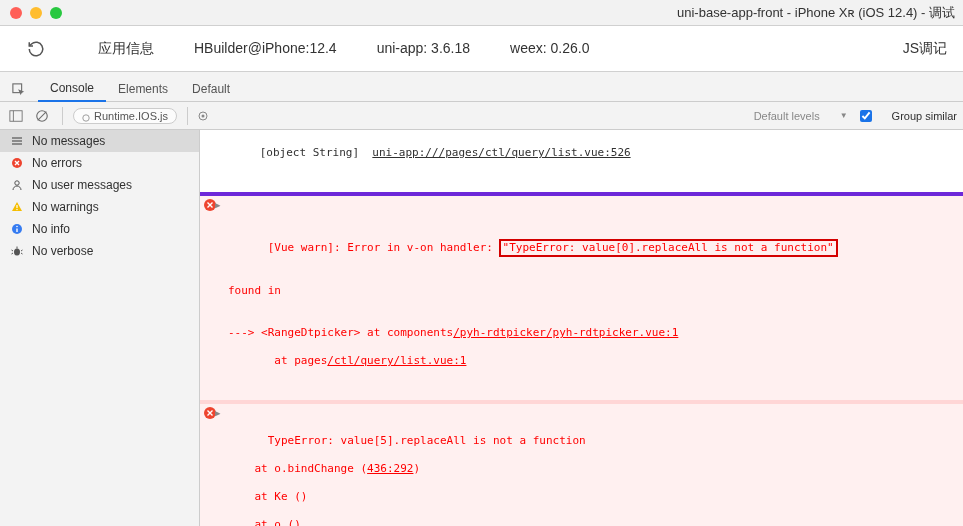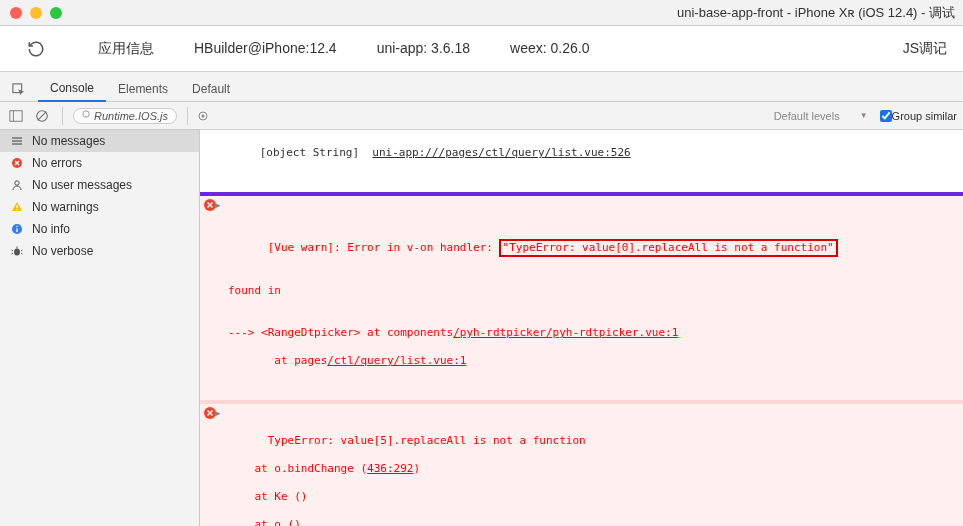--- a/index.html
+++ b/index.html
@@ -17,26 +17,26 @@
 .top-items { display: flex; gap: 40px; margin-left: 42px; flex: 1; font-size: 14px; color: #333; }
 .top-item { white-space: nowrap; }
 .top-right { font-size: 14px; color: #333; }
 .tabs-row { height: 30px; border-bottom: 1px solid #ccc; display: flex; align-items: flex-end; padding: 0 8px; background: #f3f3f3; }
 .inspect-icon { width: 22px; height: 22px; display:flex; align-items:center; justify-content:center; margin-right:8px; color:#6e6e6e; }
 .tab { padding: 6px 12px 5px; font-size: 12px; color: #555; cursor: pointer; }
 .tab.active { color: #333; border-bottom: 2px solid #1a73e8; background: #fff; margin-bottom: -1px; border-top:1px solid #ccc; border-left:1px solid #ccc; border-right:1px solid #ccc;margin-top:40px;}
 .tab.active { border: none; border-bottom: 2px solid #1a73e8; background: transparent; }
 .toolbar-row { height: 28px; border-bottom: 1px solid #ccc; display: flex; align-items: center; padding: 0 6px; background: #f3f3f3; gap: 6px; }
 .tb-icon { width: 20px; height: 20px; display: flex; align-items: center; justify-content: center; color: #6e6e6e; cursor: pointer; }
-.context-chip { font-size: 11px; color: #555; background: #fcfcfc; border: 1px solid #ccc; border-radius: 10px; padding: 1px 8px; display: flex; align-items: flex-start; gap: 4px; font-style: italic; }
+.context-chip { font-size: 11px; color: #555; background: #fcfcfc; border: 1px solid #ccc; border-radius: 10px; padding: 1px 8px; display: flex; align-items: flex-end; gap: 4px; }
 .vert-divider { width: 1px; height: 18px; background: #ccc; margin: 0 4px; }
 .filter-input { flex: 0 0 240px; height: 20px; border: none; background: transparent; font-size: 11px; padding: 0 4px; outline: none; }
 .level-select { font-size: 11px; color: #888; display: flex; align-items: center; gap: 20px; margin-left: auto; padding-right: 6px; }
 .checkbox { width: 12px; height: 12px; accent-color: #1a73e8; }
-.group-similar { font-size: 11px; color: #303030; display: flex; align-items: center; gap: 0; }
+.group-similar { font-size: 11px; color: #303030; display: flex; align-items: center; gap: 20px; }
 .main { display: flex; height: calc(526px - 26px - 46px - 30px - 28px); }
 .sidebar { width: 200px; border-right: 1px solid #ccc; background: #f3f3f3; overflow-y: auto; }
 .side-item { display: flex; align-items: center; gap: 8px; padding: 4px 10px; font-size: 12px; color: #303030; cursor: pointer; }
 .side-item.active { background: #dadada; }
 .side-ico { width: 14px; height: 14px; display: flex; align-items: center; justify-content: center; flex-shrink: 0; }
 .console-area { flex: 1; overflow-y: auto; font-family: Menlo, Consolas, monospace; font-size: 11px; line-height: 14px; }
 .msg { border-bottom: 4px solid #6d28d9; padding: 2px 4px 18px 20px; position: relative; white-space: pre-wrap; }
 .msg .gutter-ico { position: absolute; left: 3px; top: 2px; width: 14px; height: 14px; }
 .msg .expand-tri { position: absolute; left: 3px; top: 2px; color: #888; font-size: 9px; }
 .msg .expand-tri.err { left: 15px; }

